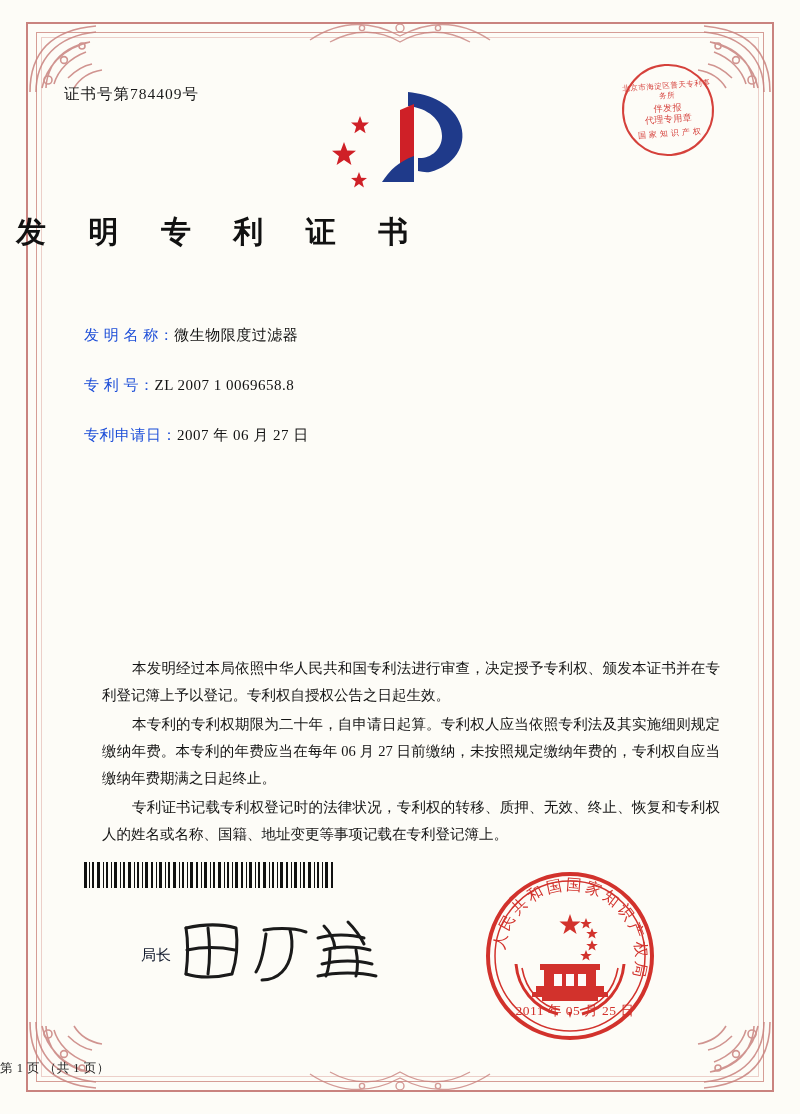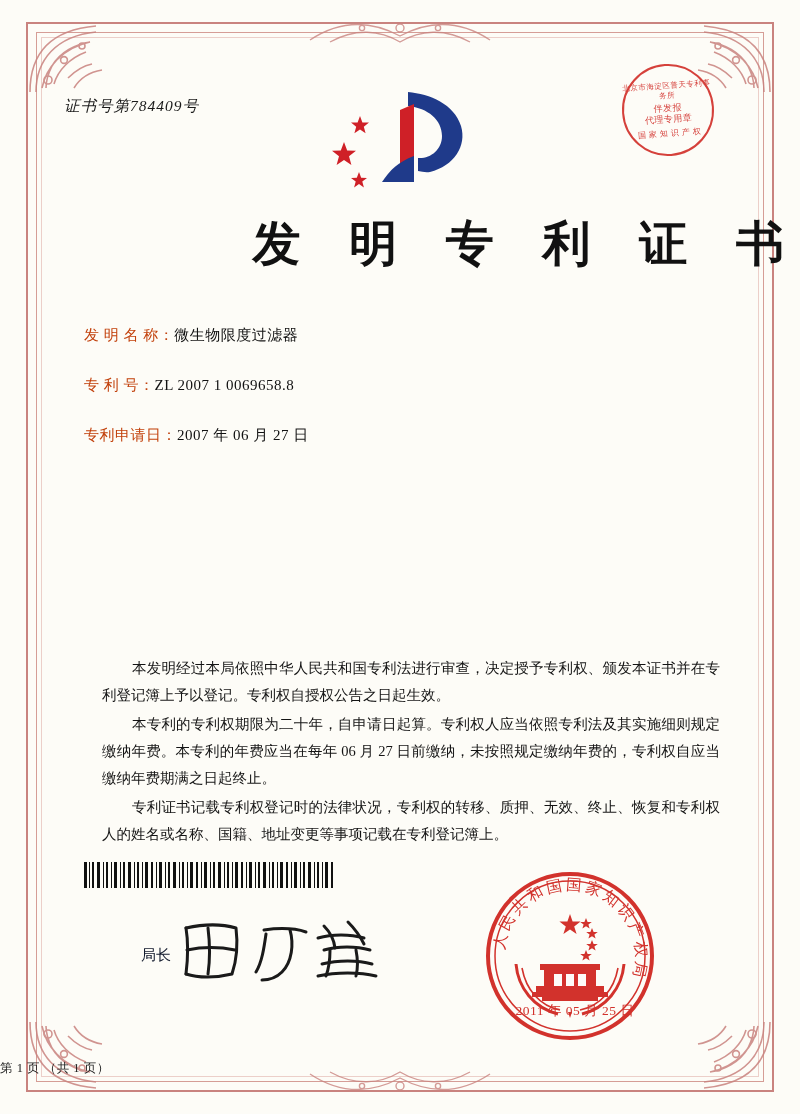--- a/index.html
+++ b/index.html
@@ -66,26 +66,25 @@
     position: absolute;
     opacity: 0.8;
   }
   .edge-top  { left: 300px; top: 16px; width: 200px; height: 30px; }
   .edge-bot  { left: 300px; bottom: 16px; width: 200px; height: 30px; transform: scaleY(-1); }
 
   
   .cert-no {
     position: absolute;
     left: 64px;
-    top: 96px;
+    top: 84px;
     font-size: 15.5px;
     color: #1a1a1a;
     letter-spacing: 1px;
     white-space: nowrap;
-    font-style: italic;
   }
 
   .logo {
     position: absolute;
     left: 330px;
     top: 86px;
     width: 140px;
     height: 105px;
   }
 
@@ -112,22 +111,22 @@
   .red-seal-top .l1 { font-size: 7.5px; letter-spacing:.5px;}
   .red-seal-top .l2 { font-size: 9px; margin-top: 3px; letter-spacing:.5px;}
   .red-seal-top .l3 { font-size: 9px; letter-spacing:.5px;}
   .red-seal-top .l4 { font-size: 8px; margin-top: 3px; letter-spacing:.5px;}
 
   .doc-title {
     position: absolute;
     left: 0;
     top: 212px;
     width: 800px;
-    text-align: right;
-    font-size: 48px;
+    text-align: left;
+    font-size: 30px;
     font-weight: bold;
     letter-spacing: 16px;
     text-indent: 16px;
     color: #111;
     font-family: "DejaVu Serif", serif;
   }
 
   
   .fields {
     position: absolute;
@@ -136,21 +135,21 @@
     width: 640px;
   }
   .field-row {
     font-size: 15px;
     color: #161616;
     margin-bottom: 31px;
     white-space: nowrap;
   }
   .field-label {
     display: inline-block;
-    color: #c2410c;
+    color: #1d4ed8;
     letter-spacing: 0.5px;
   }
   .field-value {
     display: inline-block;
     color: #111;
     letter-spacing: 0.5px;
   }
 
   
   .body-text {

